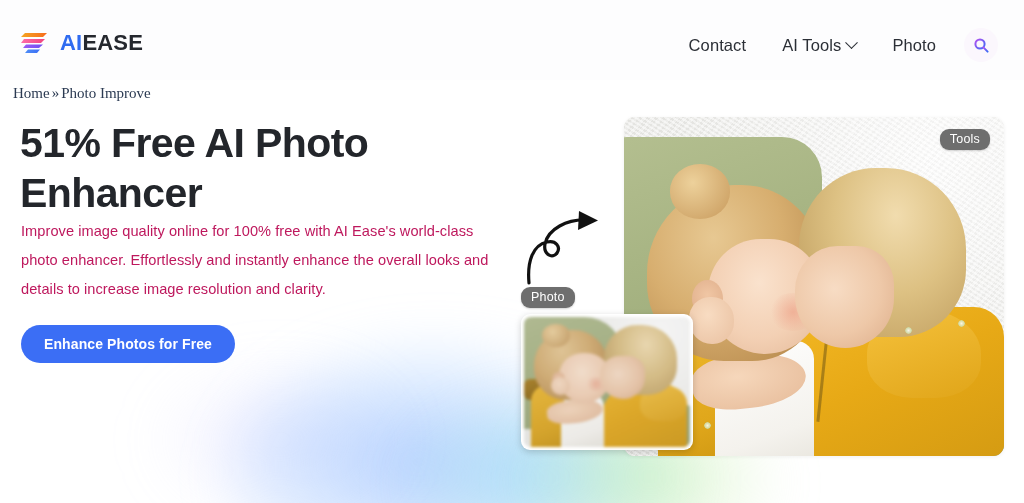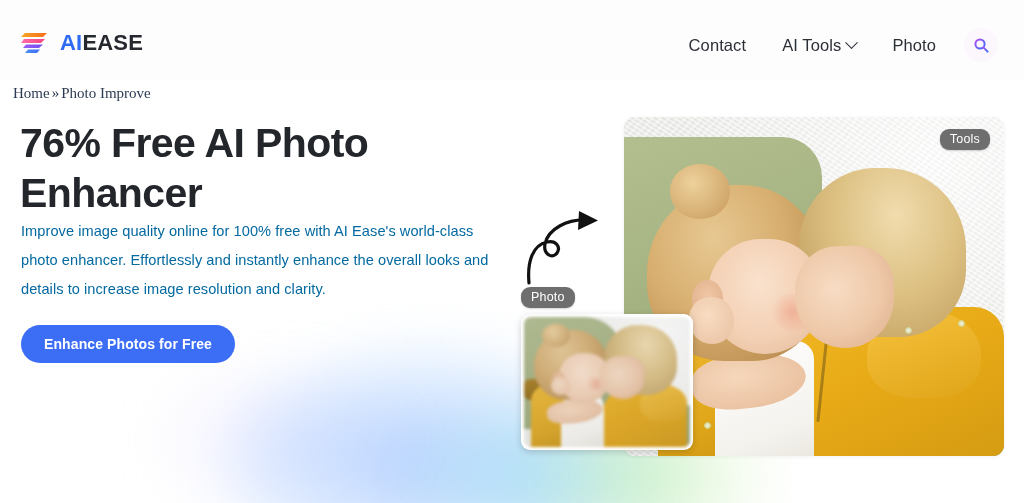--- a/index.html
+++ b/index.html
@@ -178,21 +178,21 @@
     color: #23262b;
     z-index: 4;
   }
   .hero-desc {
     position: absolute;
     left: 21px;
     top: 217px;
     width: 470px;
     font-size: 14.6px;
     line-height: 29px;
-    color: #0369a1;
+    color: #be185d;
     letter-spacing: 0.05px;
     z-index: 4;
   }
   .cta {
     position: absolute;
     left: 21px;
     top: 325px;
     height: 38px;
     padding: 8px 23px;
     border: none;
@@ -487,21 +487,21 @@
           <line x1="10.4" y1="10.4" x2="14.6" y2="14.6" stroke="url(#sg)" stroke-width="2" stroke-linecap="round"></line>
         </svg>
       </div>
     </nav>
   </div>
 
   <div class="breadcrumb">
     <span class="crumb">Home</span><span class="sep">»</span><span>Photo Improve</span>
   </div>
 
-  <h1 class="hero-title">76% Free AI Photo Enhancer</h1>
+  <h1 class="hero-title">51% Free AI Photo Enhancer</h1>
   <p class="hero-desc">Improve image quality online for 100% free with AI Ease's world-class photo enhancer. Effortlessly and instantly enhance the overall looks and details to increase image resolution and clarity.</p>
   <button class="cta">Enhance Photos for Free</button>
 
   <div class="arrow">
     <svg width="105" height="85" viewBox="0 0 105 85">
       <path d="M14 80 C12 58, 18 42, 32 39 C41 37, 46 44, 42 50 C38 56, 28 52, 30 41 C33 26, 52 16, 72 17" fill="none" stroke="#111111" stroke-width="3.2" stroke-linecap="round"></path>
       <path d="M64 8 L83 17.5 L63 27 Z" fill="#111111"></path>
     </svg>
   </div>
 

